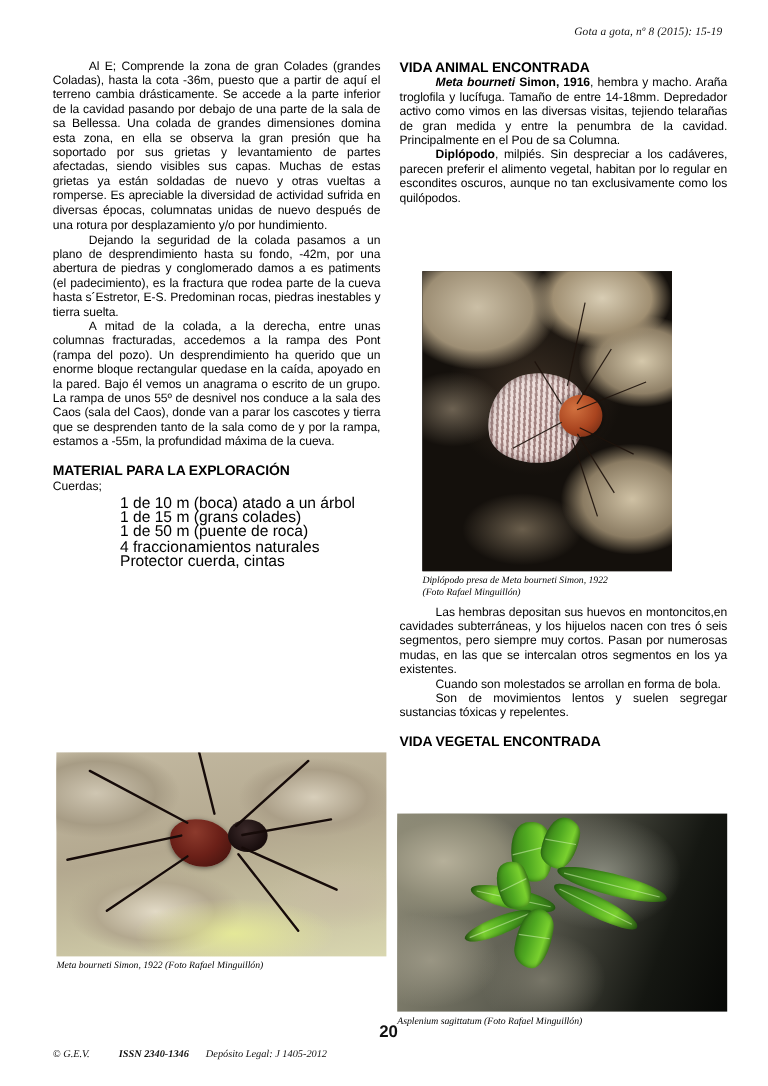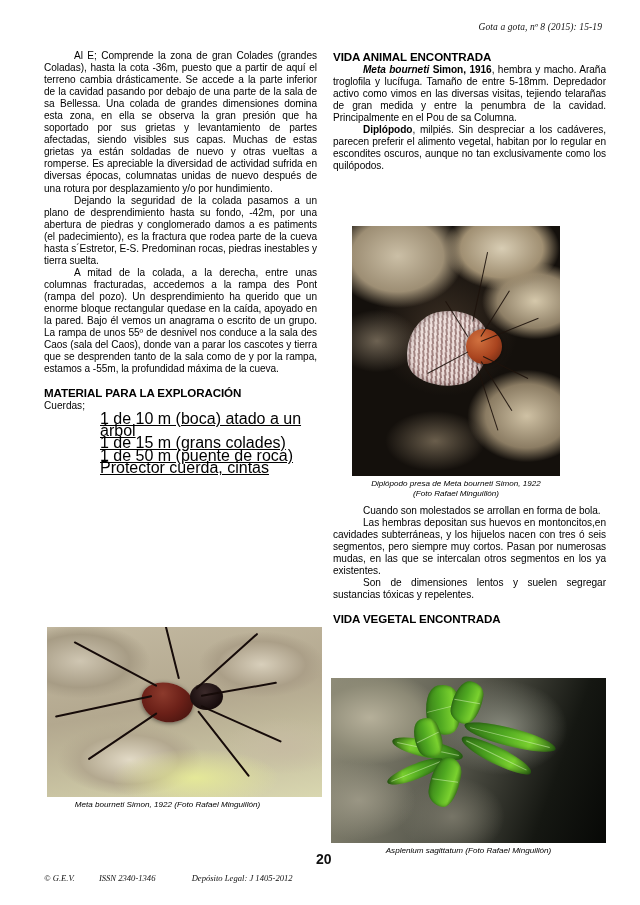--- a/index.html
+++ b/index.html
@@ -66,38 +66,37 @@
   }
 
   .spacer-sm { height: 11px; }
 
   .list-plain {
     font-size: 10.1px;
     line-height: 12.4px;
   }
   .list-indent {
     padding-left: 56px;
-    font-size: 16px;
+    font-size: 13px;
     line-height: 12.4px;
-    text-decoration: underline;
   }
 
   
   .figure { position: absolute; }
   .figure .photo {
     position: relative;
     overflow: hidden;
     border: 0;
   }
   .caption {
-    font-family: Liberation Sans, sans-serif;
+    font-family: Liberation Serif, serif;
     font-style: italic;
     font-size: 8.1px;
     line-height: 9.6px;
-    text-align: center;
+    text-align: left;
     color: #000;
     margin-top: 3px;
   }
 
   
   #fig-diplopodo { left: 352px; top: 226px; width: 208px; }
   #fig-diplopodo .photo { width: 208px; height: 250px; }
 
   #fig-spider { left: 47px; top: 627px; width: 241px; }
   #fig-spider .photo { width: 275px; height: 170px; }
@@ -211,21 +210,21 @@
     left: 44px;
     bottom: 22px;
     width: 560px;
     font-family: "Liberation Serif", serif;
     font-style: italic;
     font-size: 8.6px;
     color: #111;
   }
   .footer .f-item { display: inline-block; }
   .footer .f-copy { margin-right: 22px; }
-  .footer .f-issn { margin-right: 34px; }
+  .footer .f-issn { margin-right: 12px; font-weight: bold; }
   .footer .f-depot { margin-right: 0; }
   .page-number {
     position: absolute;
     left: 272px;
     bottom: 16px;
     font-family: "Liberation Sans", sans-serif;
     font-style: normal;
     font-weight: bold;
     font-size: 14px;
   }
@@ -243,27 +242,28 @@
     <p class="body-text">A mitad de la colada, a la derecha, entre unas columnas fracturadas, accedemos a la rampa des Pont (rampa del pozo). Un desprendimiento ha querido que un enorme bloque rectangular quedase en la caída, apoyado en la pared. Bajo él vemos un anagrama o escrito de un grupo. La rampa de unos 55º de desnivel nos conduce a la sala des Caos (sala del Caos), donde van a parar los cascotes y tierra que se desprenden tanto de la sala como de y por la rampa, estamos a -55m, la profundidad máxima de la cueva.</p>
 
     <div class="spacer-sm"></div>
 
     <h2 class="section-head">MATERIAL PARA LA EXPLORACIÓN</h2>
     <div class="list-plain">Cuerdas;</div>
     <div class="list-indent">
       <div>1 de 10 m (boca) atado a un árbol</div>
       <div>1 de 15 m (grans colades)</div>
       <div>1 de 50 m (puente de roca)</div>
+      <div>4 fraccionamientos naturales</div>
       <div>Protector cuerda, cintas</div>
     </div>
   </div>
 
   <div class="col col-right">
     <h2 class="section-head">VIDA ANIMAL ENCONTRADA</h2>
-    <p class="body-text"><span style="text-indent:30px;display:inline"></span><i><b>Meta bourneti</b></i> <b>Simon, 1916</b><span>, hembra y macho.  Araña troglofila y lucífuga. Tamaño de entre 5-18mm. Depredador activo como vimos en las diversas visitas, tejiendo telarañas de gran medida y entre la penumbra de la cavidad. Principalmente en el Pou de sa Columna.</span></p>
+    <p class="body-text"><span style="text-indent:30px;display:inline"></span><i><b>Meta bourneti</b></i> <b>Simon, 1916</b><span>, hembra y macho.  Araña troglofila y lucífuga. Tamaño de entre 14-18mm. Depredador activo como vimos en las diversas visitas, tejiendo telarañas de gran medida y entre la penumbra de la cavidad. Principalmente en el Pou de sa Columna.</span></p>
     <p class="body-text"><b>Diplópodo</b><span>, milpiés.  Sin despreciar a los cadáveres, parecen preferir el alimento vegetal, habitan por lo regular en escondites oscuros, aunque no tan exclusivamente como los quilópodos.</span></p>
   </div>
 
   <div class="figure" id="fig-diplopodo">
     <div class="photo cavephoto">
       <div class="millipede"></div>
       <div class="spider-body-sm"></div>
       <div class="spider-leg-sm" style="left:62%;top:44%;width:26%;transform:rotate(-58deg);"></div>
       <div class="spider-leg-sm" style="left:62%;top:46%;width:30%;transform:rotate(-22deg);"></div>
       <div class="spider-leg-sm" style="left:63%;top:52%;width:24%;transform:rotate(26deg);"></div>
@@ -273,23 +273,23 @@
       <div class="spider-leg-sm" style="left:58%;top:38%;width:34%;transform:rotate(-78deg);"></div>
       <div class="spider-leg-sm" style="left:60%;top:56%;width:32%;transform:rotate(72deg);"></div>
     </div>
     <div class="caption">
       <div>Diplópodo presa de Meta bourneti Simon, 1922</div>
       <div>(Foto Rafael Minguillón)</div>
     </div>
   </div>
 
   <div class="col col-right" style="top:505px;">
+    <p class="body-text">Las hembras depositan sus huevos en montoncitos,en cavidades subterráneas, y los hijuelos nacen con tres ó seis segmentos, pero siempre muy cortos. Pasan por numerosas mudas, en las que se intercalan otros segmentos en los ya existentes.</p>
     <p class="body-text">Cuando son molestados se arrollan en forma de bola.</p>
-    <p class="body-text">Las hembras depositan sus huevos en montoncitos,en cavidades subterráneas, y los hijuelos nacen con tres ó seis segmentos, pero siempre muy cortos. Pasan por numerosas mudas, en las que se intercalan otros segmentos en los ya existentes.</p>
-    <p class="body-text">Son de dimensiones lentos y suelen segregar sustancias tóxicas y repelentes.</p>
+    <p class="body-text">Son de movimientos lentos y suelen segregar sustancias tóxicas y repelentes.</p>
     <div class="spacer-sm"></div>
     <h2 class="section-head">VIDA VEGETAL ENCONTRADA</h2>
   </div>
 
   <div class="figure" id="fig-spider">
     <div class="photo rockphoto">
       <div class="rock-glow"></div>
       <div class="spider-body-lg"></div>
       <div class="spider-head-lg"></div>
       <div class="spider-leg-lg" style="left:54%;top:36%;width:30%;transform:rotate(-42deg);"></div>

